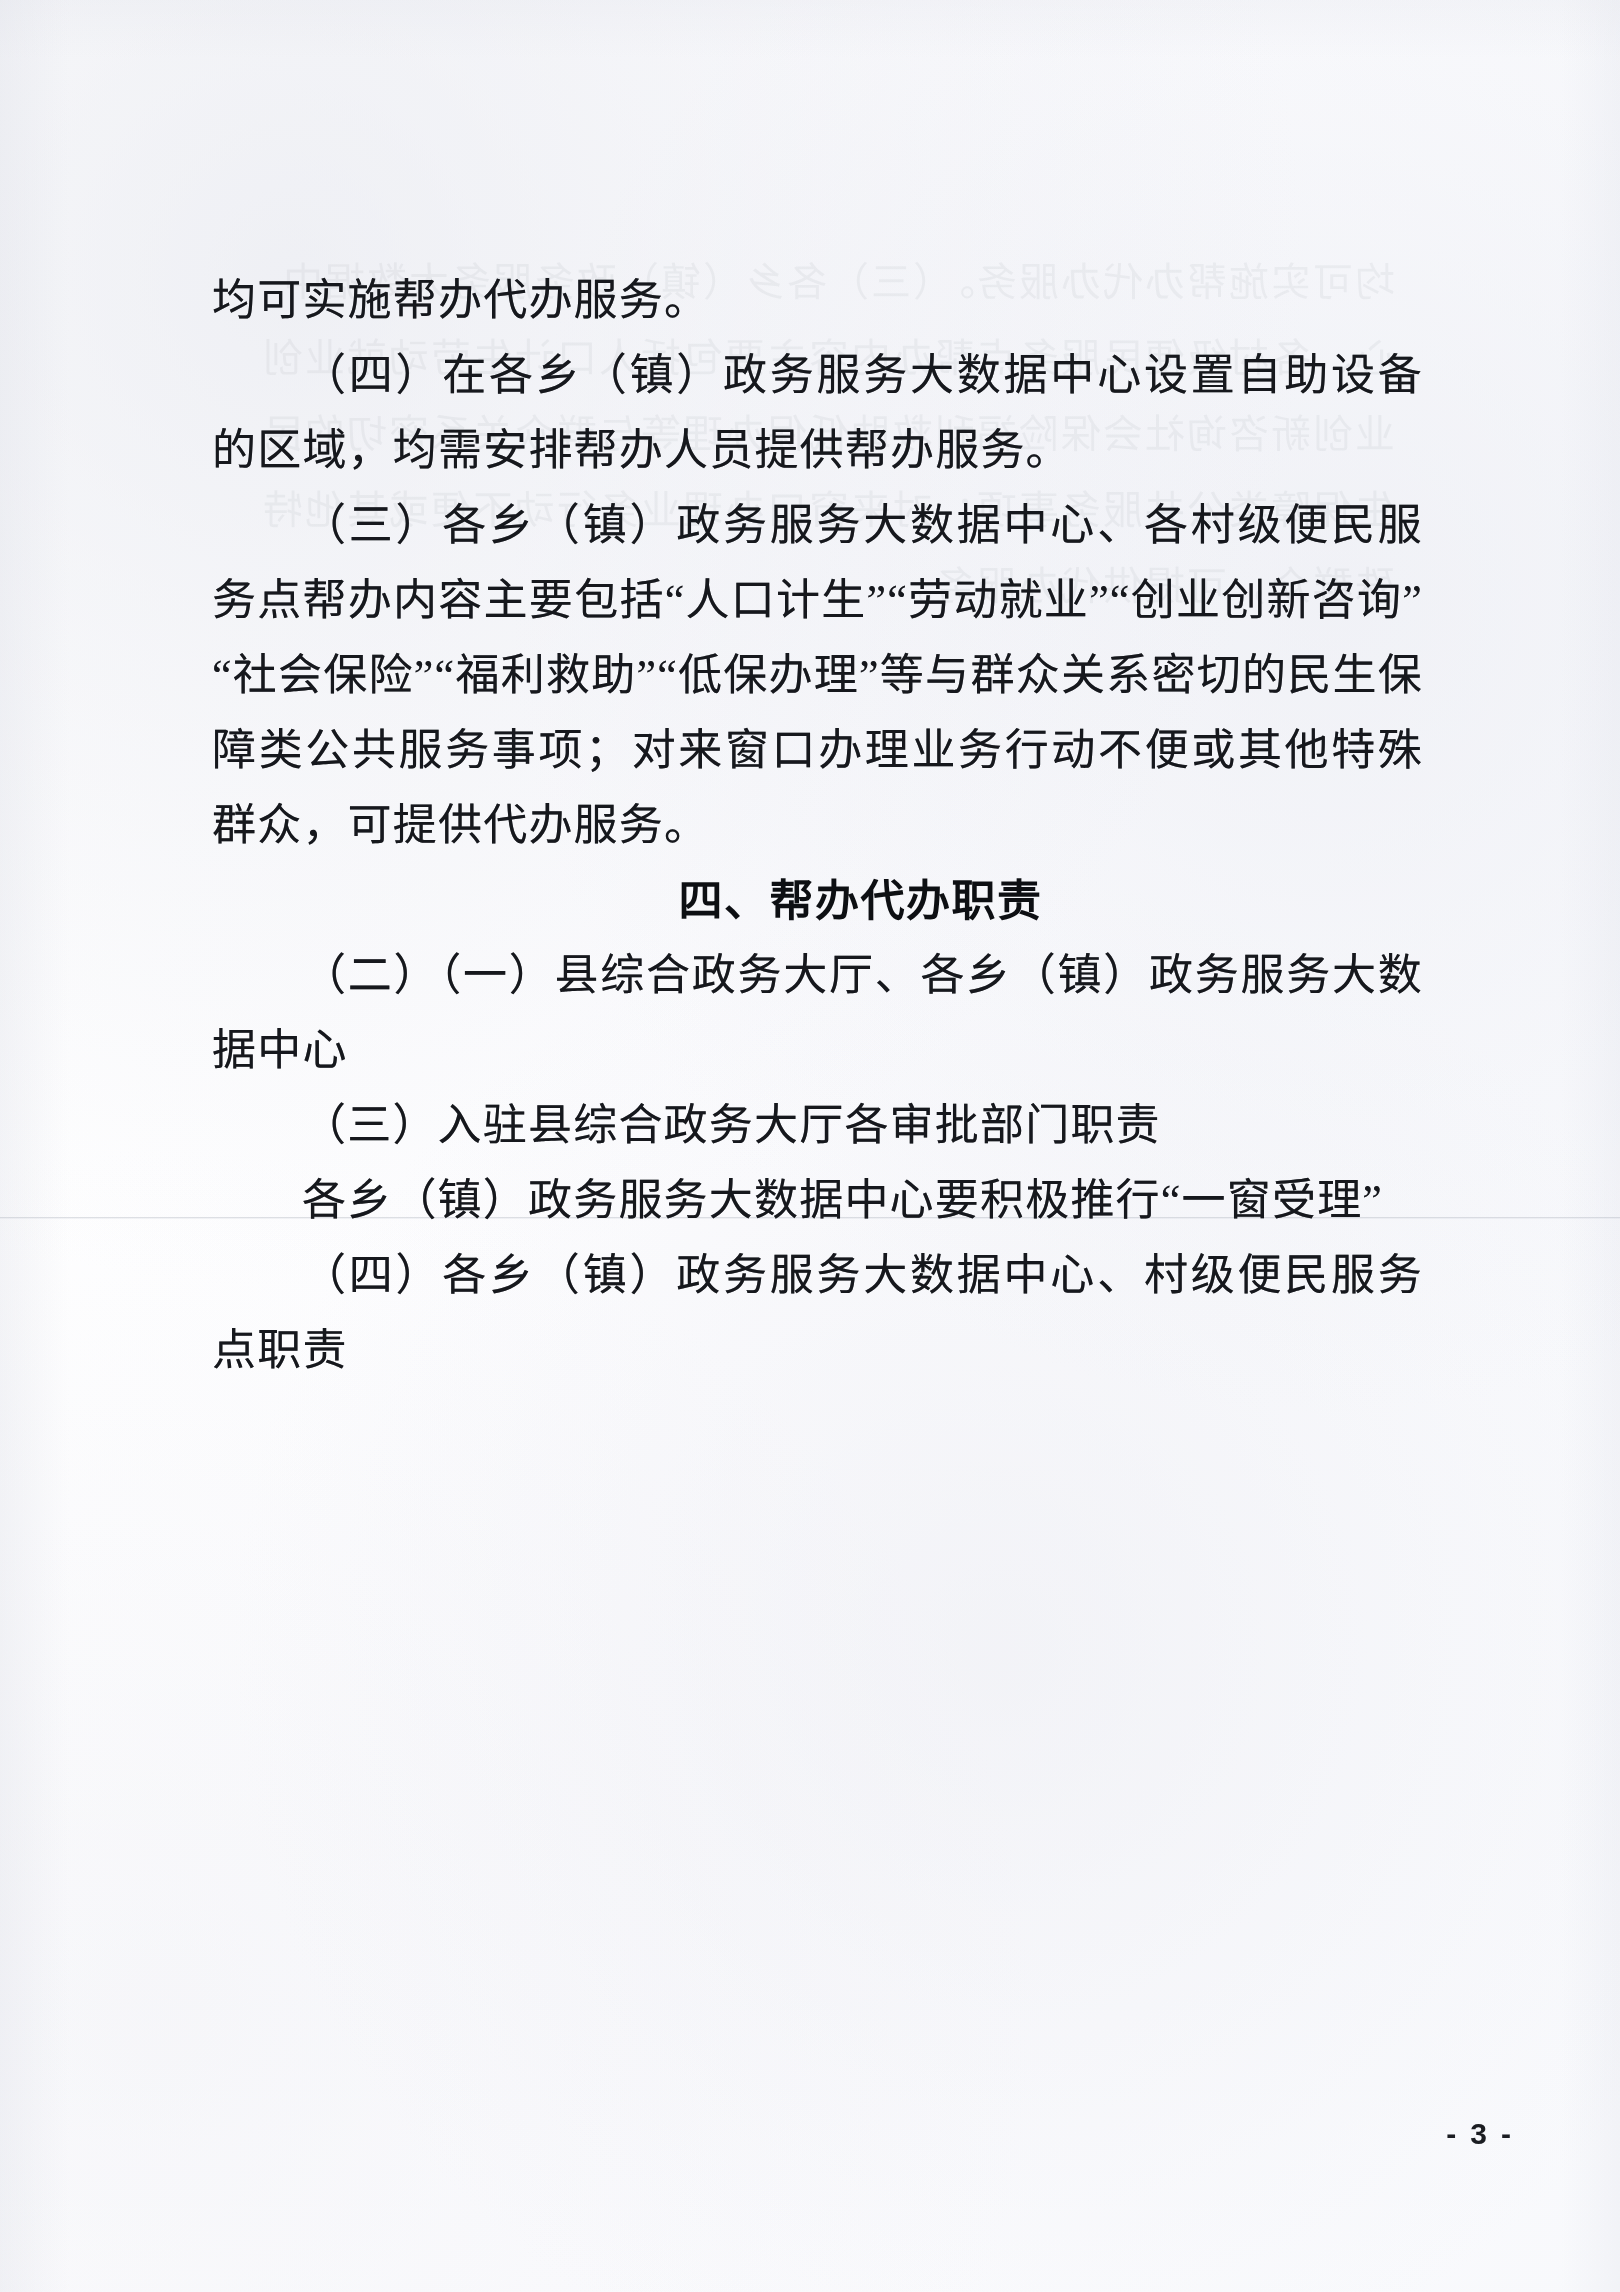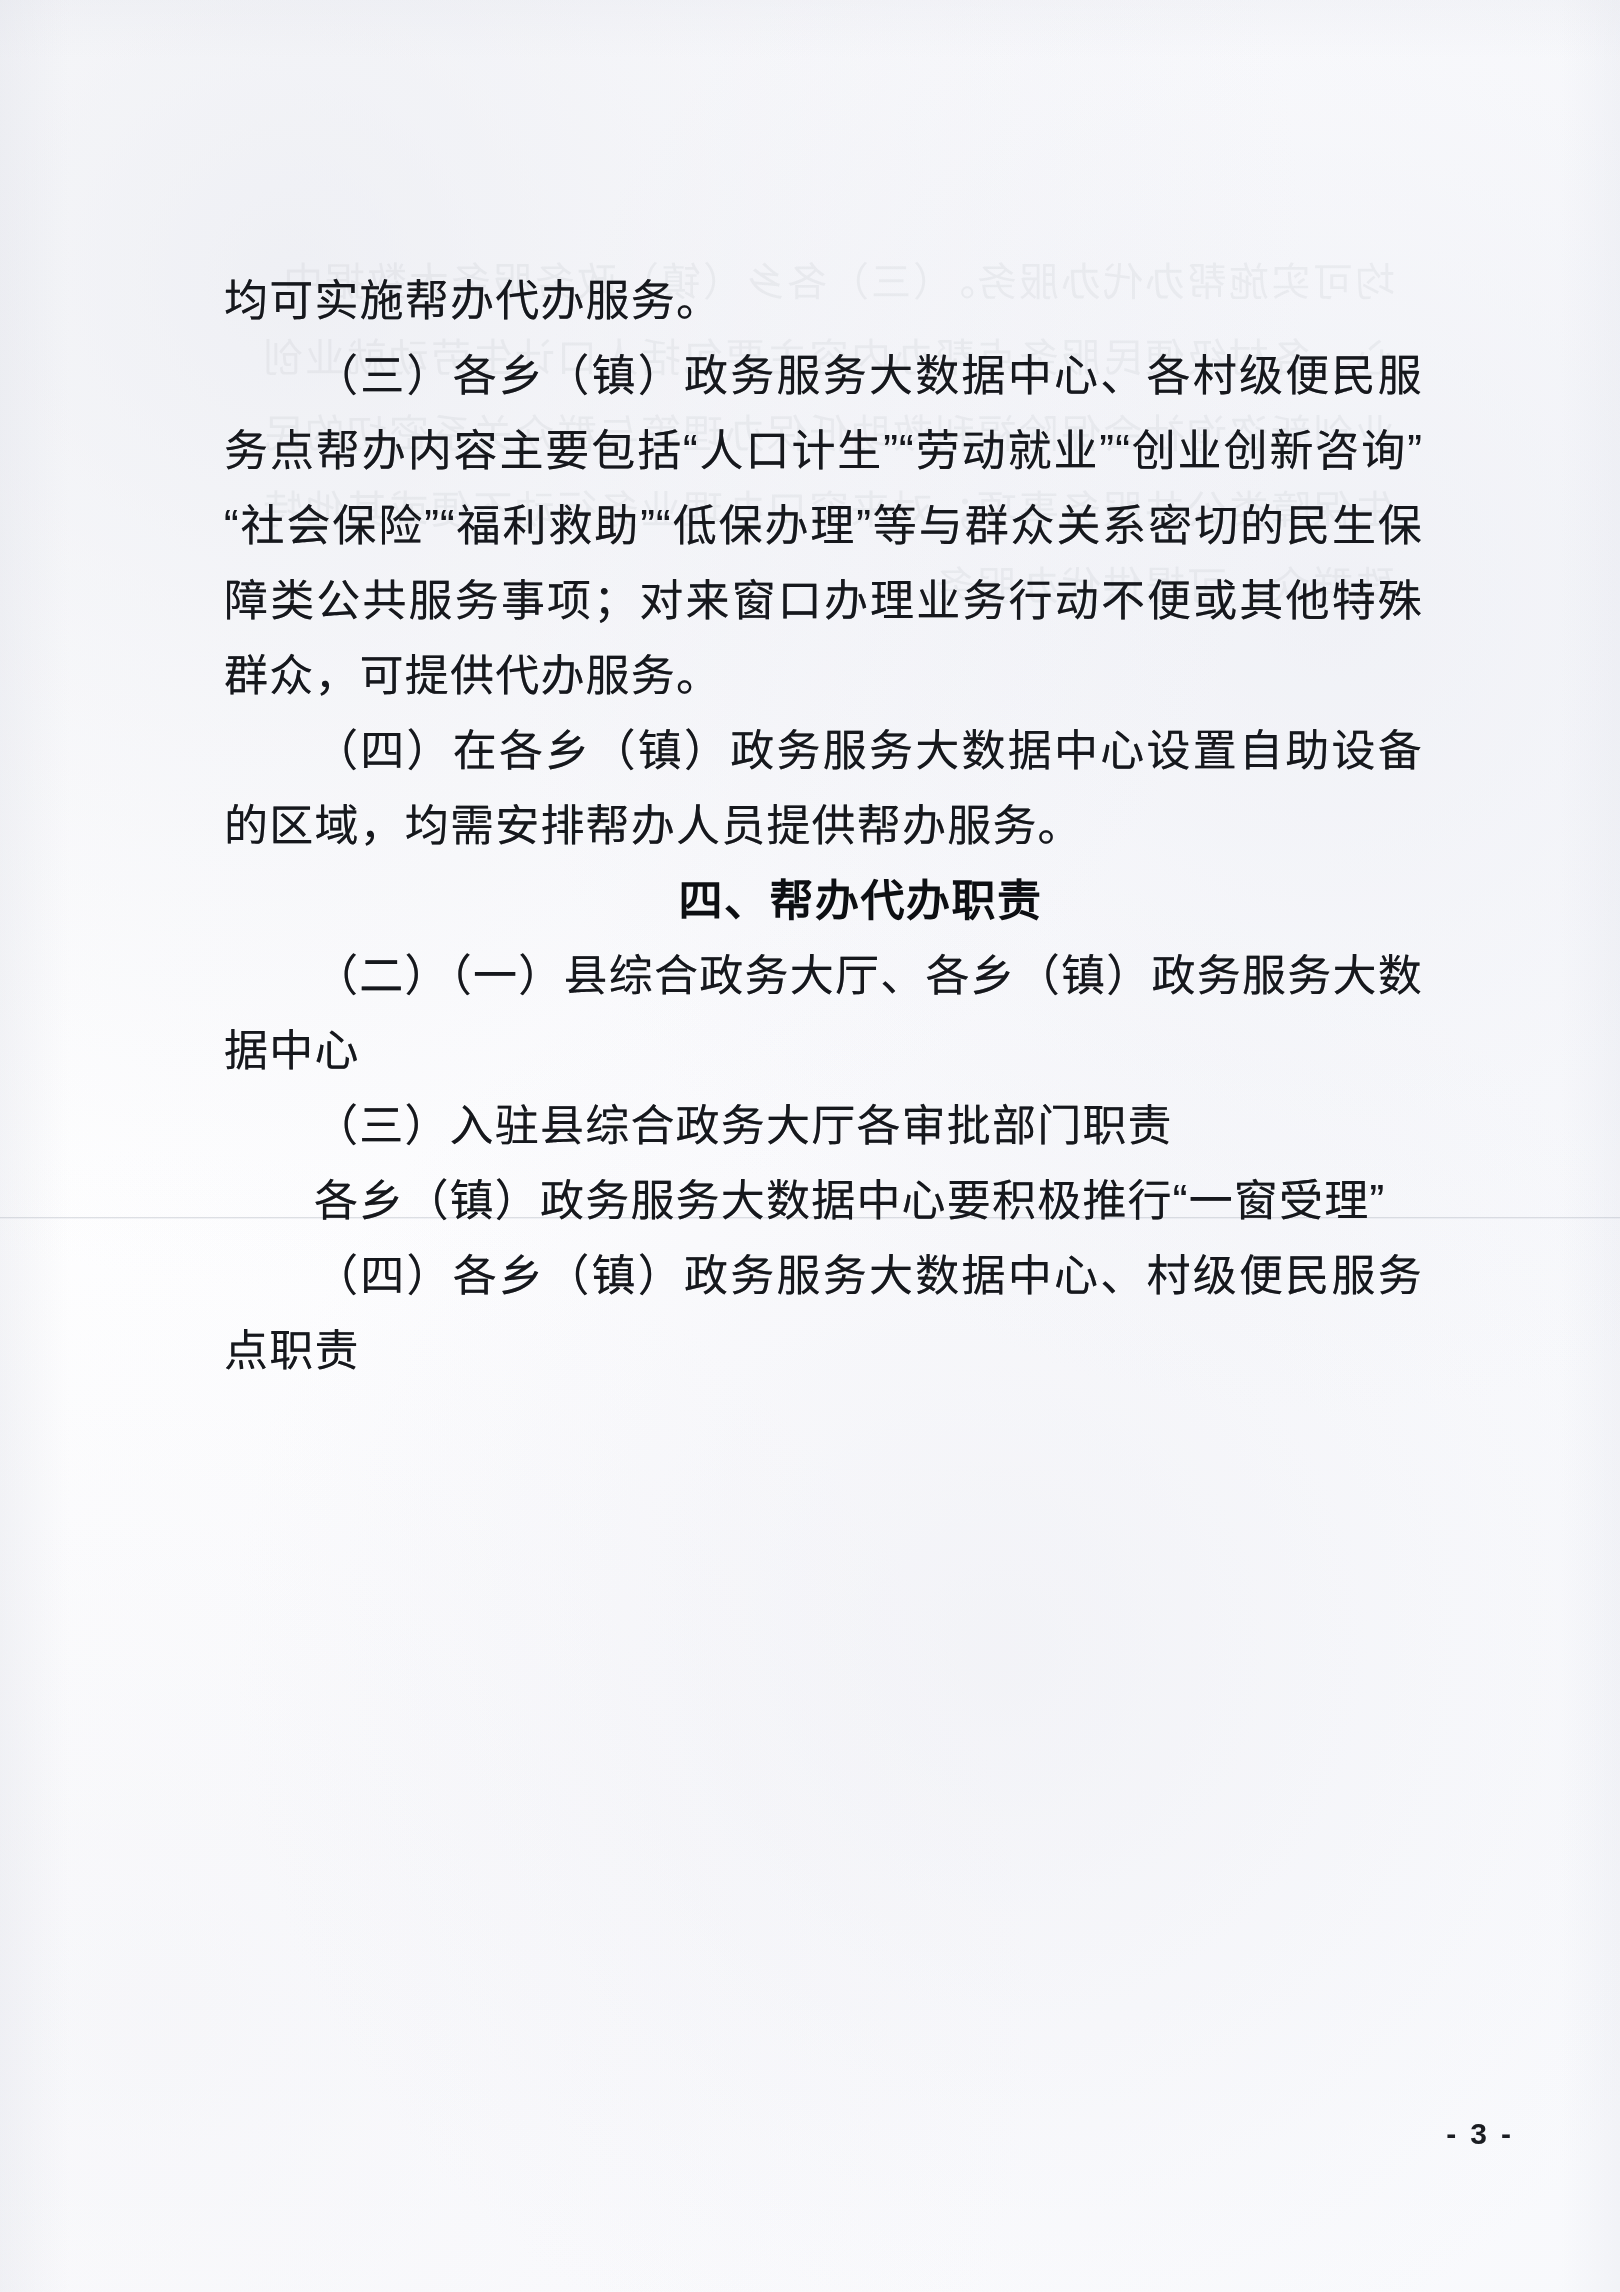--- a/index.html
+++ b/index.html
@@ -80,22 +80,22 @@
   .content {
     position: absolute;
     left: 208px;
     top: 263px;
     width: 1215px;
     z-index: 5;
   }
 
   
   p.para {
-    margin: 0 0 0 16px;
-    font-family: Liberation Sans, sans-serif;
+    margin: 0 0 0 4px;
+    font-family: Liberation Serif, serif;
     font-size: 44px;
     line-height: 75px;
     letter-spacing: 1.2px;
     text-align: justify;
     text-justify: inter-ideograph;
     color: #16181d;
     font-weight: 400;
     text-shadow: 0 0 0.5px rgba(20,22,28,0.55);
   }
 
@@ -138,23 +138,23 @@
   <div class="bleed-through">均可实施帮办代办服务。（三）各乡（镇）政务服务大数据中心、各村级便民服务点帮办内容主要包括人口计生劳动就业创业创新咨询社会保险福利救助低保办理等与群众关系密切的民生保障类公共服务事项；对来窗口办理业务行动不便或其他特殊群众，可提供代办服务。</div>
 
   <div class="edge-shade"></div>
   <div class="scan-seam s1"></div>
   <div class="scan-seam s2"></div>
 
   <div class="content">
 
     <p class="para">均可实施帮办代办服务。</p>
 
+    <p class="para indent">（四）在各乡（镇）政务服务大数据中心设置自助设备的区域，均需安排帮办人员提供帮办服务。</p>
+
     <p class="para indent">（三）各乡（镇）政务服务大数据中心、各村级便民服务点帮办内容主要包括“人口计生”“劳动就业”“创业创新咨询”“社会保险”“福利救助”“低保办理”等与群众关系密切的民生保障类公共服务事项；对来窗口办理业务行动不便或其他特殊群众，可提供代办服务。</p>
-
-    <p class="para indent">（四）在各乡（镇）政务服务大数据中心设置自助设备的区域，均需安排帮办人员提供帮办服务。</p>
 
     <h2 class="section-heading">四、帮办代办职责</h2>
 
     <p class="para indent">（二）（一）县综合政务大厅、各乡（镇）政务服务大数据中心</p>
 
 
     <p class="para indent">（三）入驻县综合政务大厅各审批部门职责</p>
 
 
     <p class="para indent">各乡（镇）政务服务大数据中心要积极推行“一窗受理”</p>

